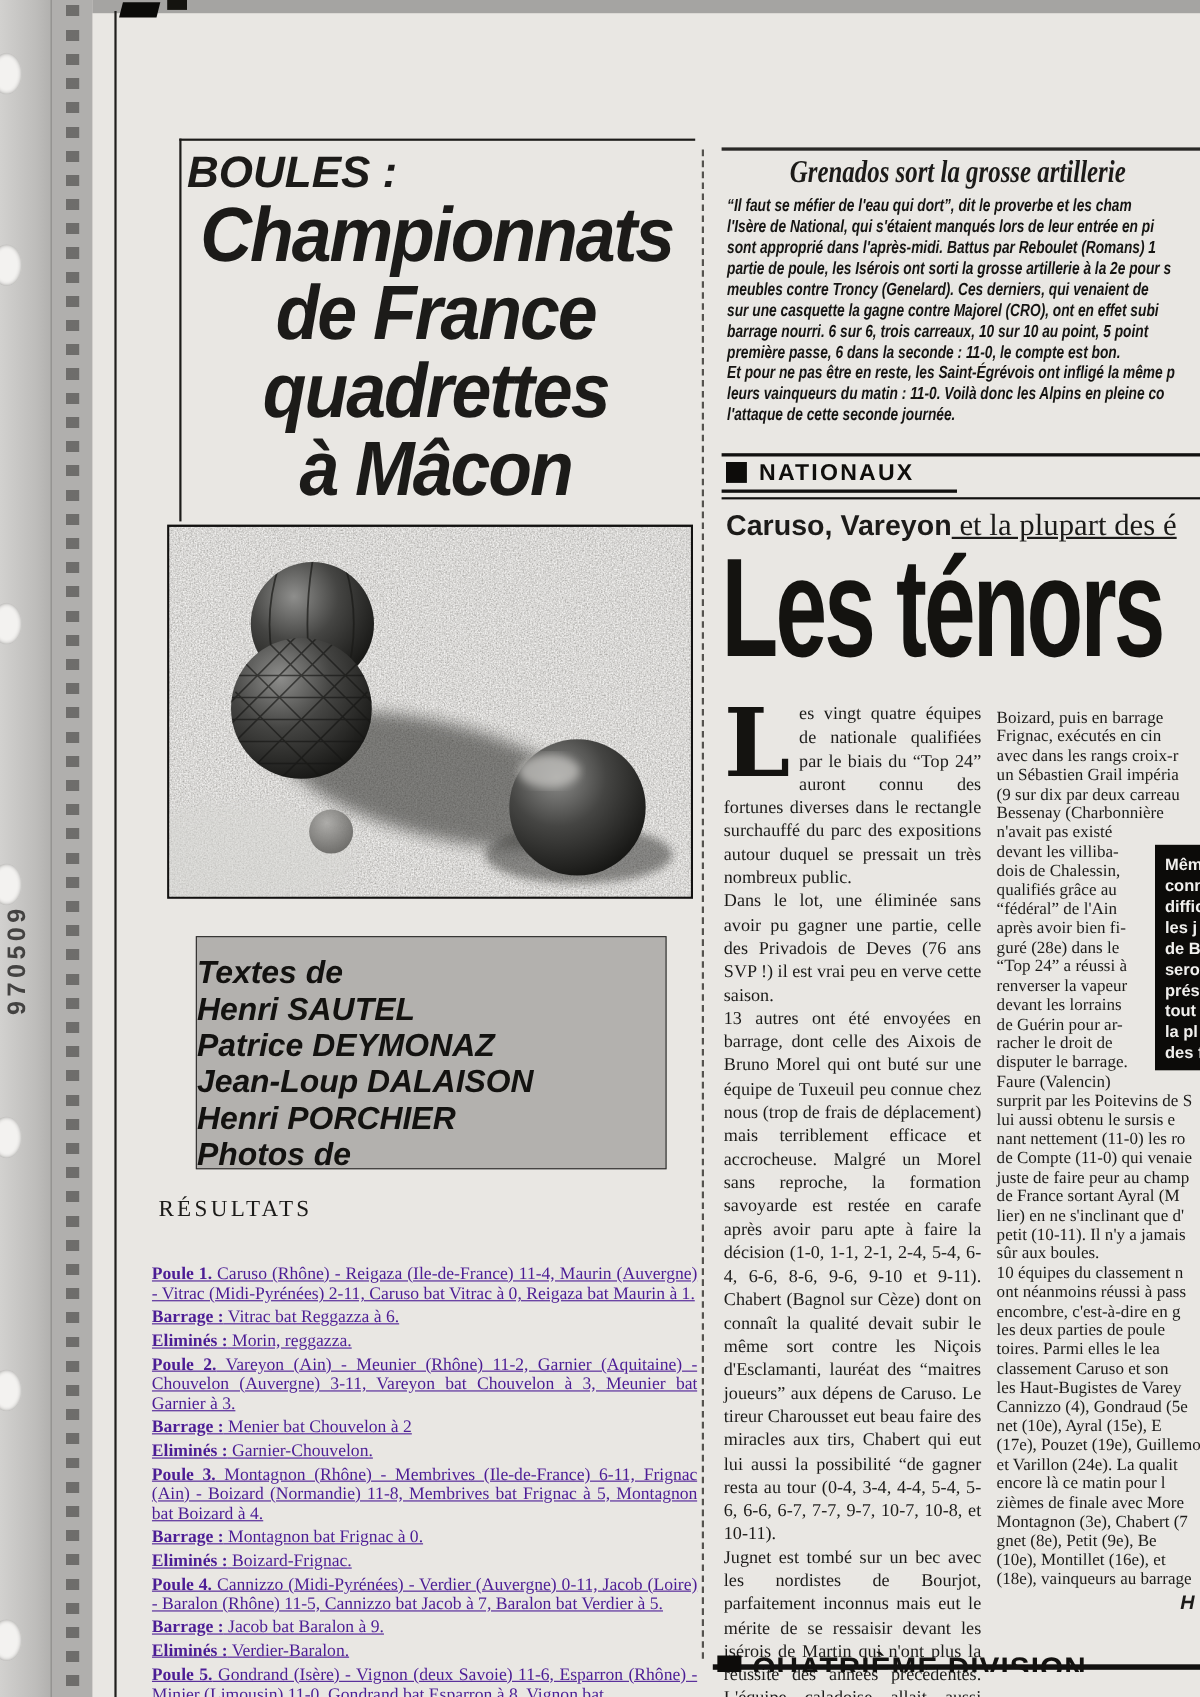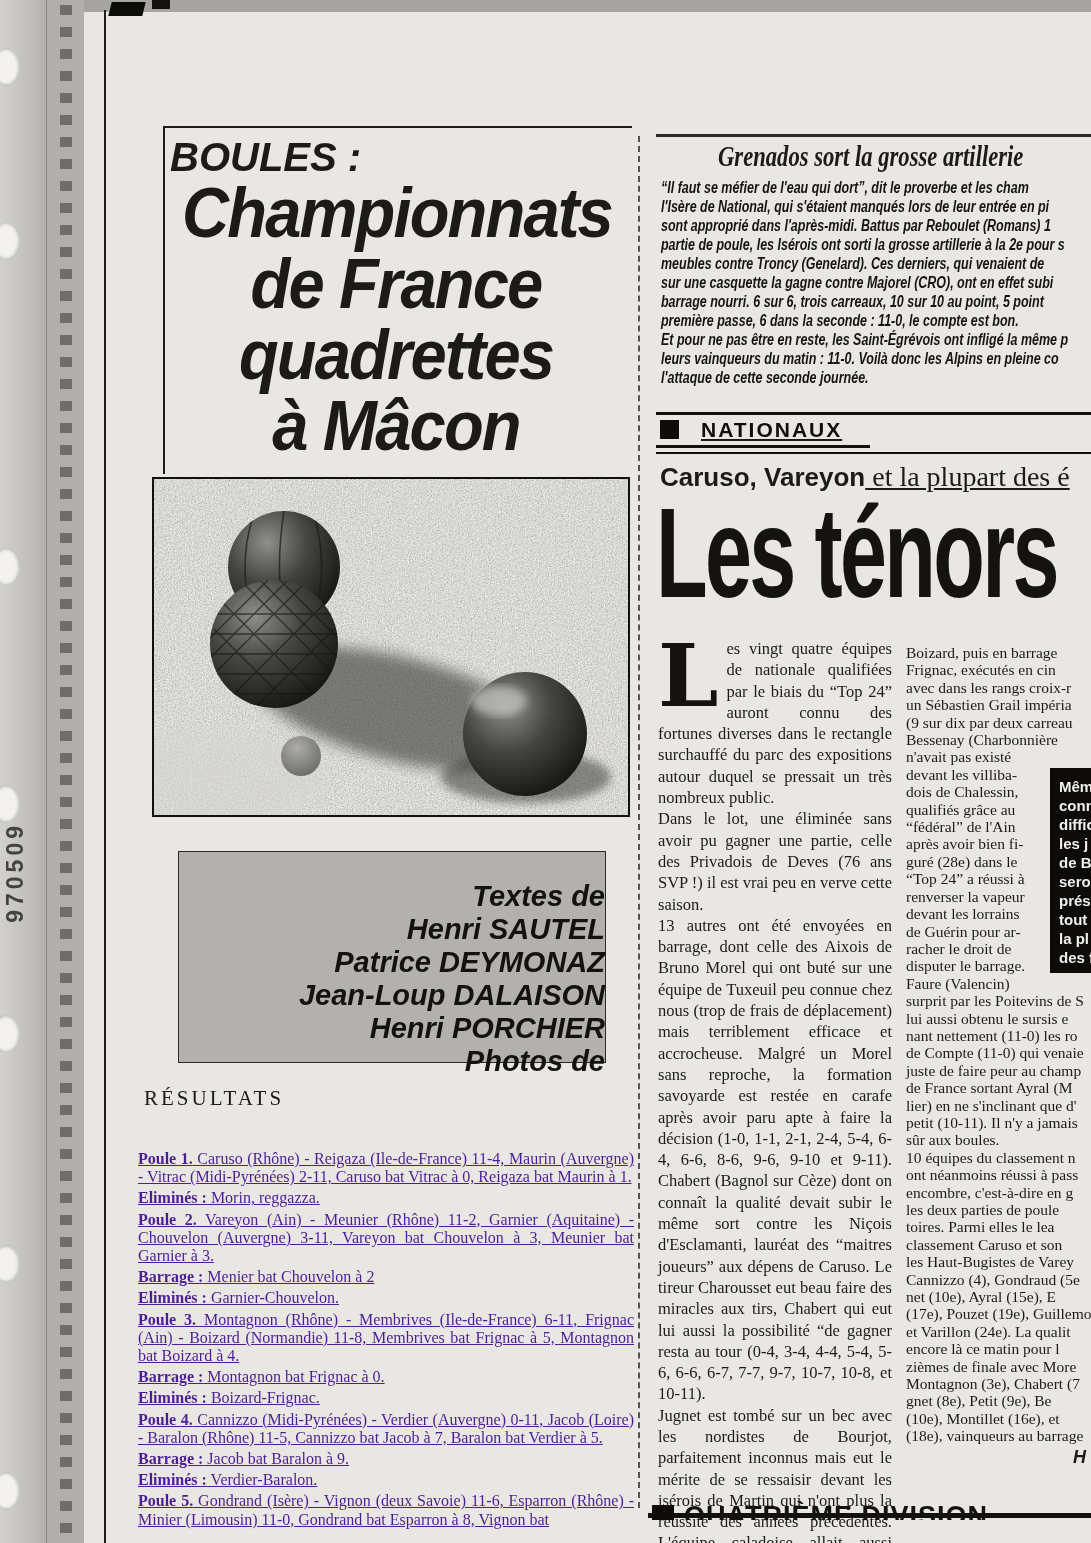--- a/index.html
+++ b/index.html
@@ -26,38 +26,38 @@
   
   .rule-top-left{position:absolute;left:163px;top:126px;width:469px;height:2px;background:#1d1c1a;}
   .rule-left-vert{position:absolute;left:163px;top:126px;width:2px;height:348px;background:#1d1c1a;}
   .kicker{position:absolute;left:170px;top:136px;width:455px;text-align:left;
         font:italic 700 40px/42px "Liberation Sans",sans-serif;letter-spacing:0;}
   .headline{position:absolute;left:166px;top:178px;width:460px;text-align:center;
         font:italic 700 70px/71px "Liberation Sans",sans-serif;letter-spacing:-2px;
         transform:scaleX(.93);}
   .photo{position:absolute;left:152px;top:477px;width:474px;height:336px;border:2px solid #121110;background:#8f8f8d;}
   .credits{position:absolute;left:178px;top:851px;width:428px;height:212px;background:#b3b1ae;
-        border:1px solid #2b2a28;box-sizing:border-box;padding-top:28px;text-align:right;
+        border:1px solid #2b2a28;box-sizing:border-box;padding-top:17px;text-align:left;
         font:italic 700 29px/33px "Liberation Sans",sans-serif;color:#131210;}
   .results-heading{position:absolute;left:144px;top:1086px;font:400 21px/24px "Liberation Serif",serif;letter-spacing:3px;}
   .results-sub{position:absolute;left:140px;top:1108px;width:492px;text-align:center;
         font:italic 700 31px/34px "Liberation Sans",sans-serif;}
   .results-body{position:absolute;left:138px;top:1150px;width:496px;height:393px;overflow:hidden;
         font:400 16px/18.2px "Liberation Serif",serif;text-align:justify;color:#4c1d95;text-decoration:underline;}
   .results-body p{margin:0 0 3px 0;}
   .results-body .lead{font-weight:700;}
   
   .rule-top-right{position:absolute;left:656px;top:134px;width:435px;height:3px;background:#2a2927;}
   .grenados-h{position:absolute;left:718px;top:140px;white-space:nowrap;
         font:italic 700 29px/32px "Liberation Serif",serif;transform:scaleX(.78);transform-origin:left top;}
   .grenados-body{position:absolute;left:661px;top:178px;transform:scaleX(.78);transform-origin:left top;
         font:italic 700 16px/19px "Liberation Sans",sans-serif;color:#151412;}
   .grenados-body div{white-space:nowrap;}
   .nat-rule-top{position:absolute;left:656px;top:412px;width:435px;height:3px;background:#121110;}
-  .nat-row{position:absolute;left:660px;top:419px;display:flex;align-items:center;gap:22px;text-decoration:underline;}
+  .nat-row{position:absolute;left:660px;top:419px;display:flex;align-items:center;gap:11px;}
   .nat-square{width:19px;height:19px;background:#0d0c0a;}
   .nat-label{font:700 21px/21px "Liberation Sans",sans-serif;letter-spacing:2px;color:#0f0e0c;}
   .nat-rule-mid{position:absolute;left:656px;top:445px;width:214px;height:3px;background:#121110;}
   .nat-rule-bot{position:absolute;left:656px;top:452px;width:435px;height:2px;background:#121110;}
   .deck{position:absolute;left:660px;top:462px;white-space:nowrap;}
   .deck-bold{font:700 26px/30px "Liberation Sans",sans-serif;margin-top:40px;}
   .deck-rest{font:400 28px/30px "Liberation Serif",serif;text-decoration:underline;}
   .main-headline{position:absolute;left:656px;top:494px;white-space:nowrap;
         font:700 128px/118px "Liberation Sans",sans-serif;letter-spacing:-4px;color:#141310;
         transform:scaleX(.66);transform-origin:left top;}
@@ -177,20 +177,21 @@
       <div>Jean-Loup DALAISON</div>
       <div>Henri PORCHIER</div>
       <div>Photos de</div>
     </div>
 
   <div class="results-heading">RÉSULTATS</div>
   <div class="results-body">
 
       <p><span class="lead">Poule 1.</span><span> Caruso (Rhône) - Reigaza (Ile-de-France) 11-4, Maurin (Auvergne) - Vitrac (Midi-Pyrénées) 2-11, Caruso bat Vitrac à 0, Reigaza bat Maurin à 1.</span></p>
 
+      <p><span class="lead">Barrage :</span><span> Vitrac bat Reggazza à 6.</span></p>
 
       <p><span class="lead">Eliminés :</span><span> Morin, reggazza.</span></p>
 
       <p><span class="lead">Poule 2.</span><span> Vareyon (Ain) - Meunier (Rhône) 11-2, Garnier (Aquitaine) - Chouvelon (Auvergne) 3-11, Vareyon bat Chouvelon à 3, Meunier bat Garnier à 3.</span></p>
 
       <p><span class="lead">Barrage :</span><span> Menier bat Chouvelon à 2</span></p>
 
       <p><span class="lead">Eliminés :</span><span> Garnier-Chouvelon.</span></p>
 
       <p><span class="lead">Poule 3.</span><span> Montagnon (Rhône) - Membrives (Ile-de-France) 6-11, Frignac (Ain) - Boizard (Normandie) 11-8, Membrives bat Frignac à 5, Montagnon bat Boizard à 4.</span></p>

